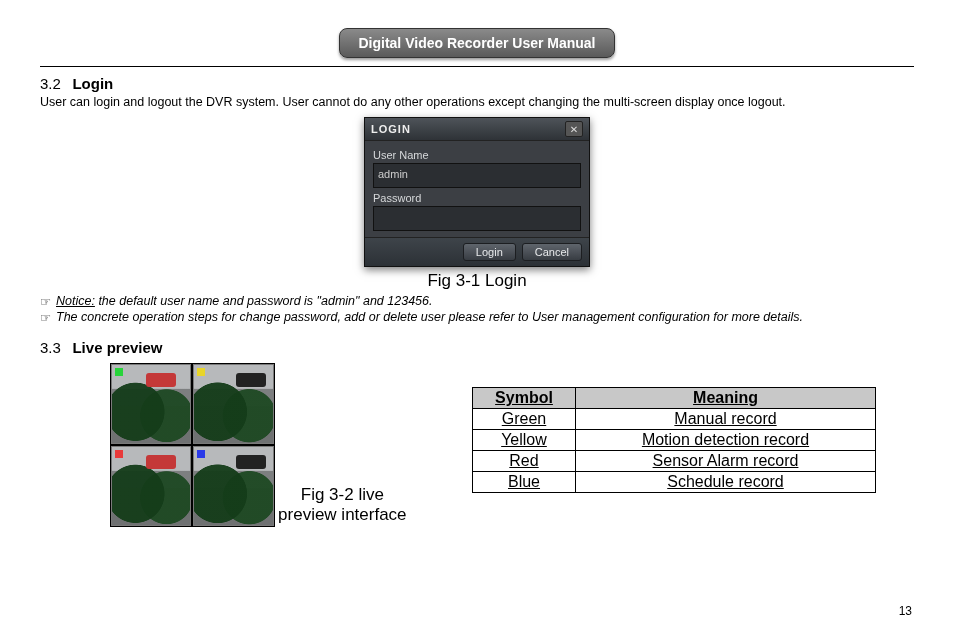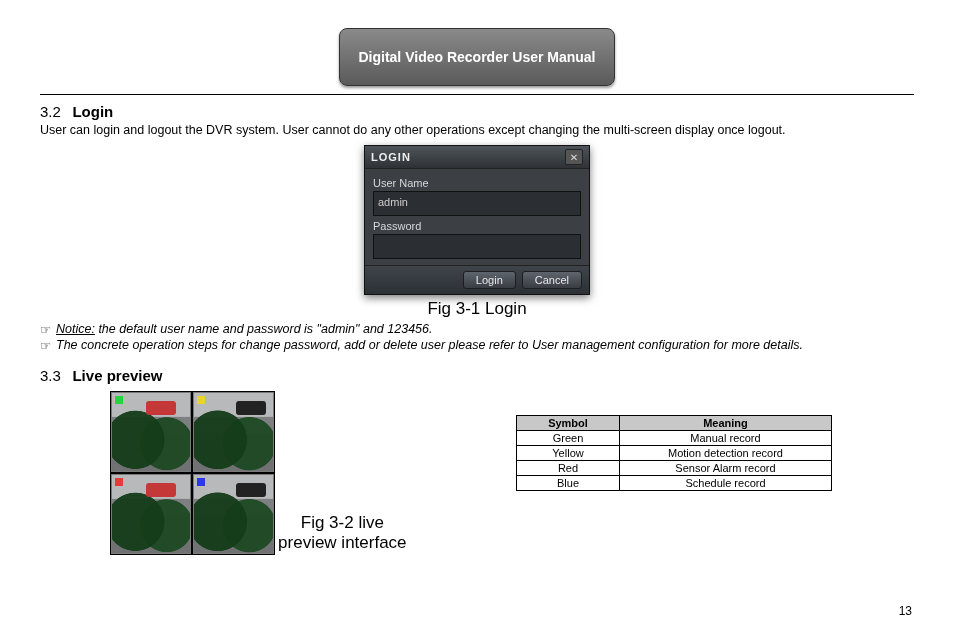--- a/index.html
+++ b/index.html
@@ -19,21 +19,21 @@
   .doc-title-wrap {
     display: flex;
     justify-content: center;
     margin-bottom: 8px;
   }
   .doc-title {
     background: linear-gradient(#8a8a8a, #5a5a5a);
     color: #fff;
     font-weight: bold;
     font-size: 14px;
-    padding: 20px 18px;
+    padding: 6px 18px;
     border: 1px solid #333;
     border-radius: 8px;
     box-shadow: 0 2px 3px rgba(0,0,0,.4);
   }
   hr.top-rule {
     margin-top: 4px;
     border: none;
     border-top: 1px solid #000;
   }
   .sect-num { font-size: 15px; font-weight: normal; display: inline-block; width: 28px;}
@@ -104,21 +104,21 @@
   .dot {
     position:absolute; top:3px; left:3px; width:8px; height:8px;
   }
   .dot-green { background:#28d43a; }
   .dot-yellow { background:#e8d52a; }
   .dot-red { background:#e83a3a; }
   .dot-blue { background:#2a3ae8; }
 
   
   .legend-wrap { flex: 1; display:flex; justify-content:center; align-items:flex-start; margin-top:24px;}
-  table.legend { border-collapse: collapse; width:316px; font-size:11px; }
+  table.legend { border-collapse: collapse; width:404px; font-size:16px;text-decoration:underline; }
   table.legend th, table.legend td {
     border: 1px solid #000; padding: 1px 6px; text-align:center;
   }
   table.legend th { background:#c8c8c8; font-weight:bold; }
   table.legend th:first-child, table.legend td:first-child { width:90px; }
 
   .page-num { position:absolute; bottom:18px; right:42px; font-size:12px; }
   .underline { text-decoration: underline; }
 </style>
 </head>

